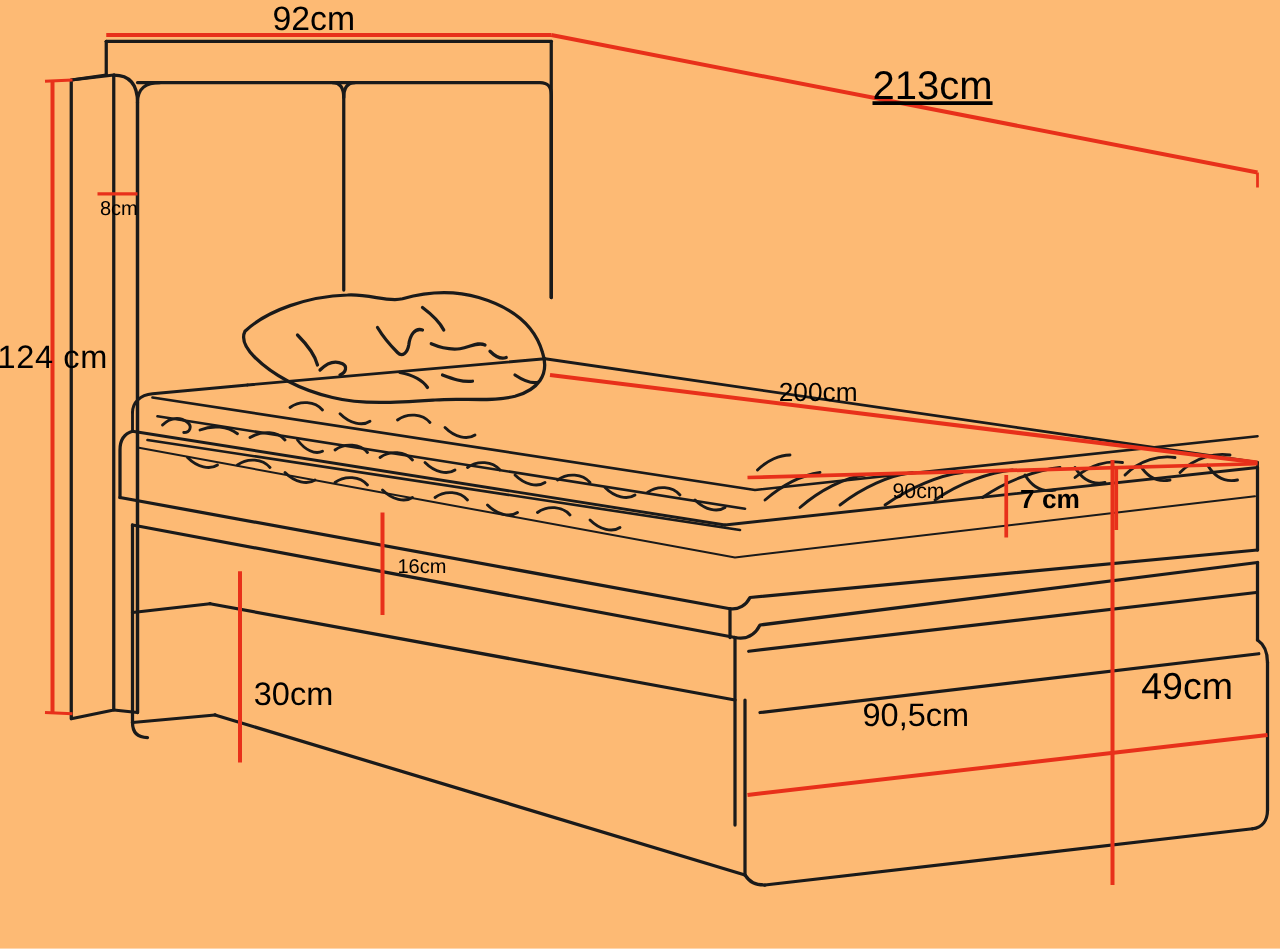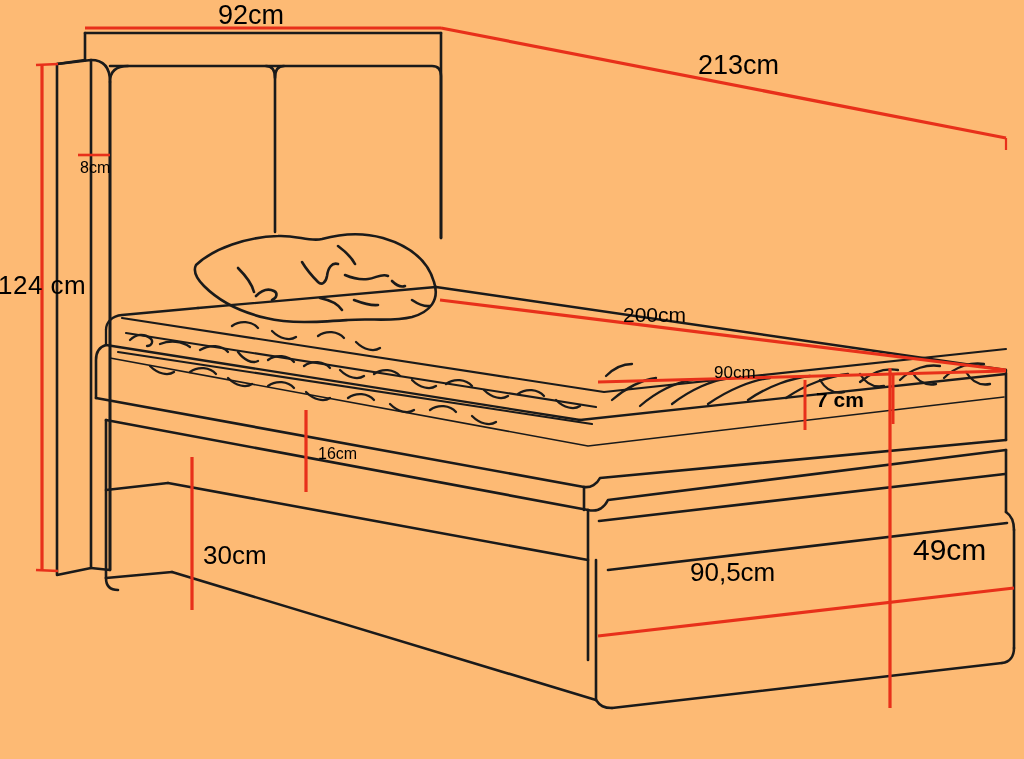--- a/index.html
+++ b/index.html
@@ -26,25 +26,25 @@
   }
   .dim-label {
     position: absolute;
     color: #000000;
     font-family: "Liberation Sans", sans-serif;
     white-space: nowrap;
     line-height: 1;
     user-select: none;
   }
   .lbl-92   { left: 218px; top: 2px;   font-size: 27px; }
-  .lbl-213  { left: 698px; top: 52px;  font-size: 27px; }
+  .lbl-213  { left: 698px; top: 52px;  font-size: 32px; text-decoration: underline; }
   .lbl-124  { left: -2px;  top: 272px; font-size: 26px; letter-spacing: 0.5px;}
   .lbl-8    { left: 80px;  top: 160px; font-size: 16px; }
   .lbl-200  { left: 623px; top: 304px; font-size: 21px; }
-  .lbl-90   { left: 714px; top: 364px; font-size: 17px; }
+  .lbl-90   { left: 714px; top: 384px; font-size: 17px; }
   .lbl-3    { left: 816px; top: 389px; font-size: 21px; font-weight: bold; }
   .lbl-16   { left: 318px; top: 446px; font-size: 16px; }
   .lbl-30   { left: 203px; top: 542px; font-size: 26px; }
   .lbl-49   { left: 913px; top: 535px; font-size: 30px; }
   .lbl-905  { left: 690px; top: 559px; font-size: 26px; text-align: right; }
 </style>
 </head>
 <body>
 
 <div id="stage">

